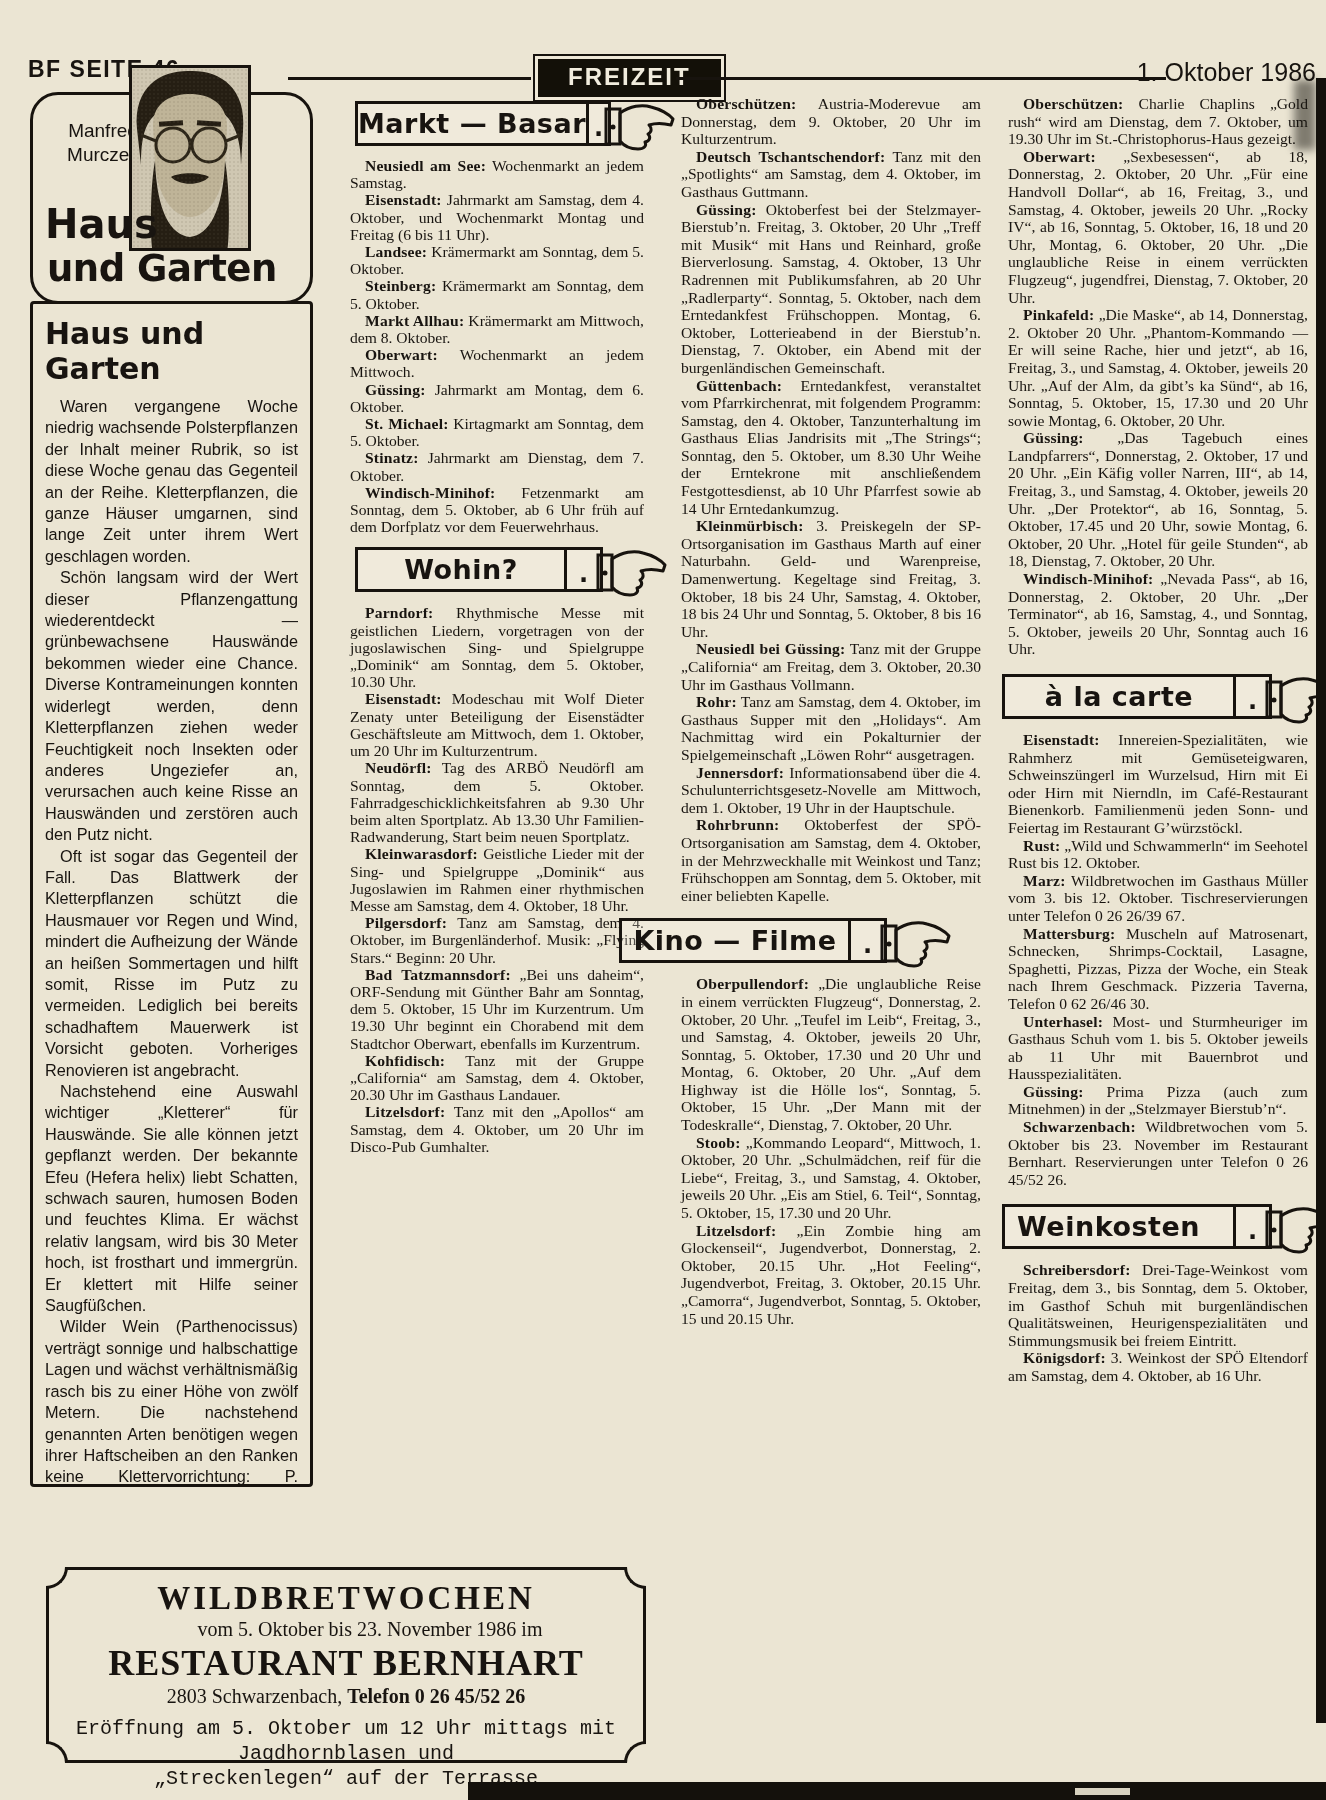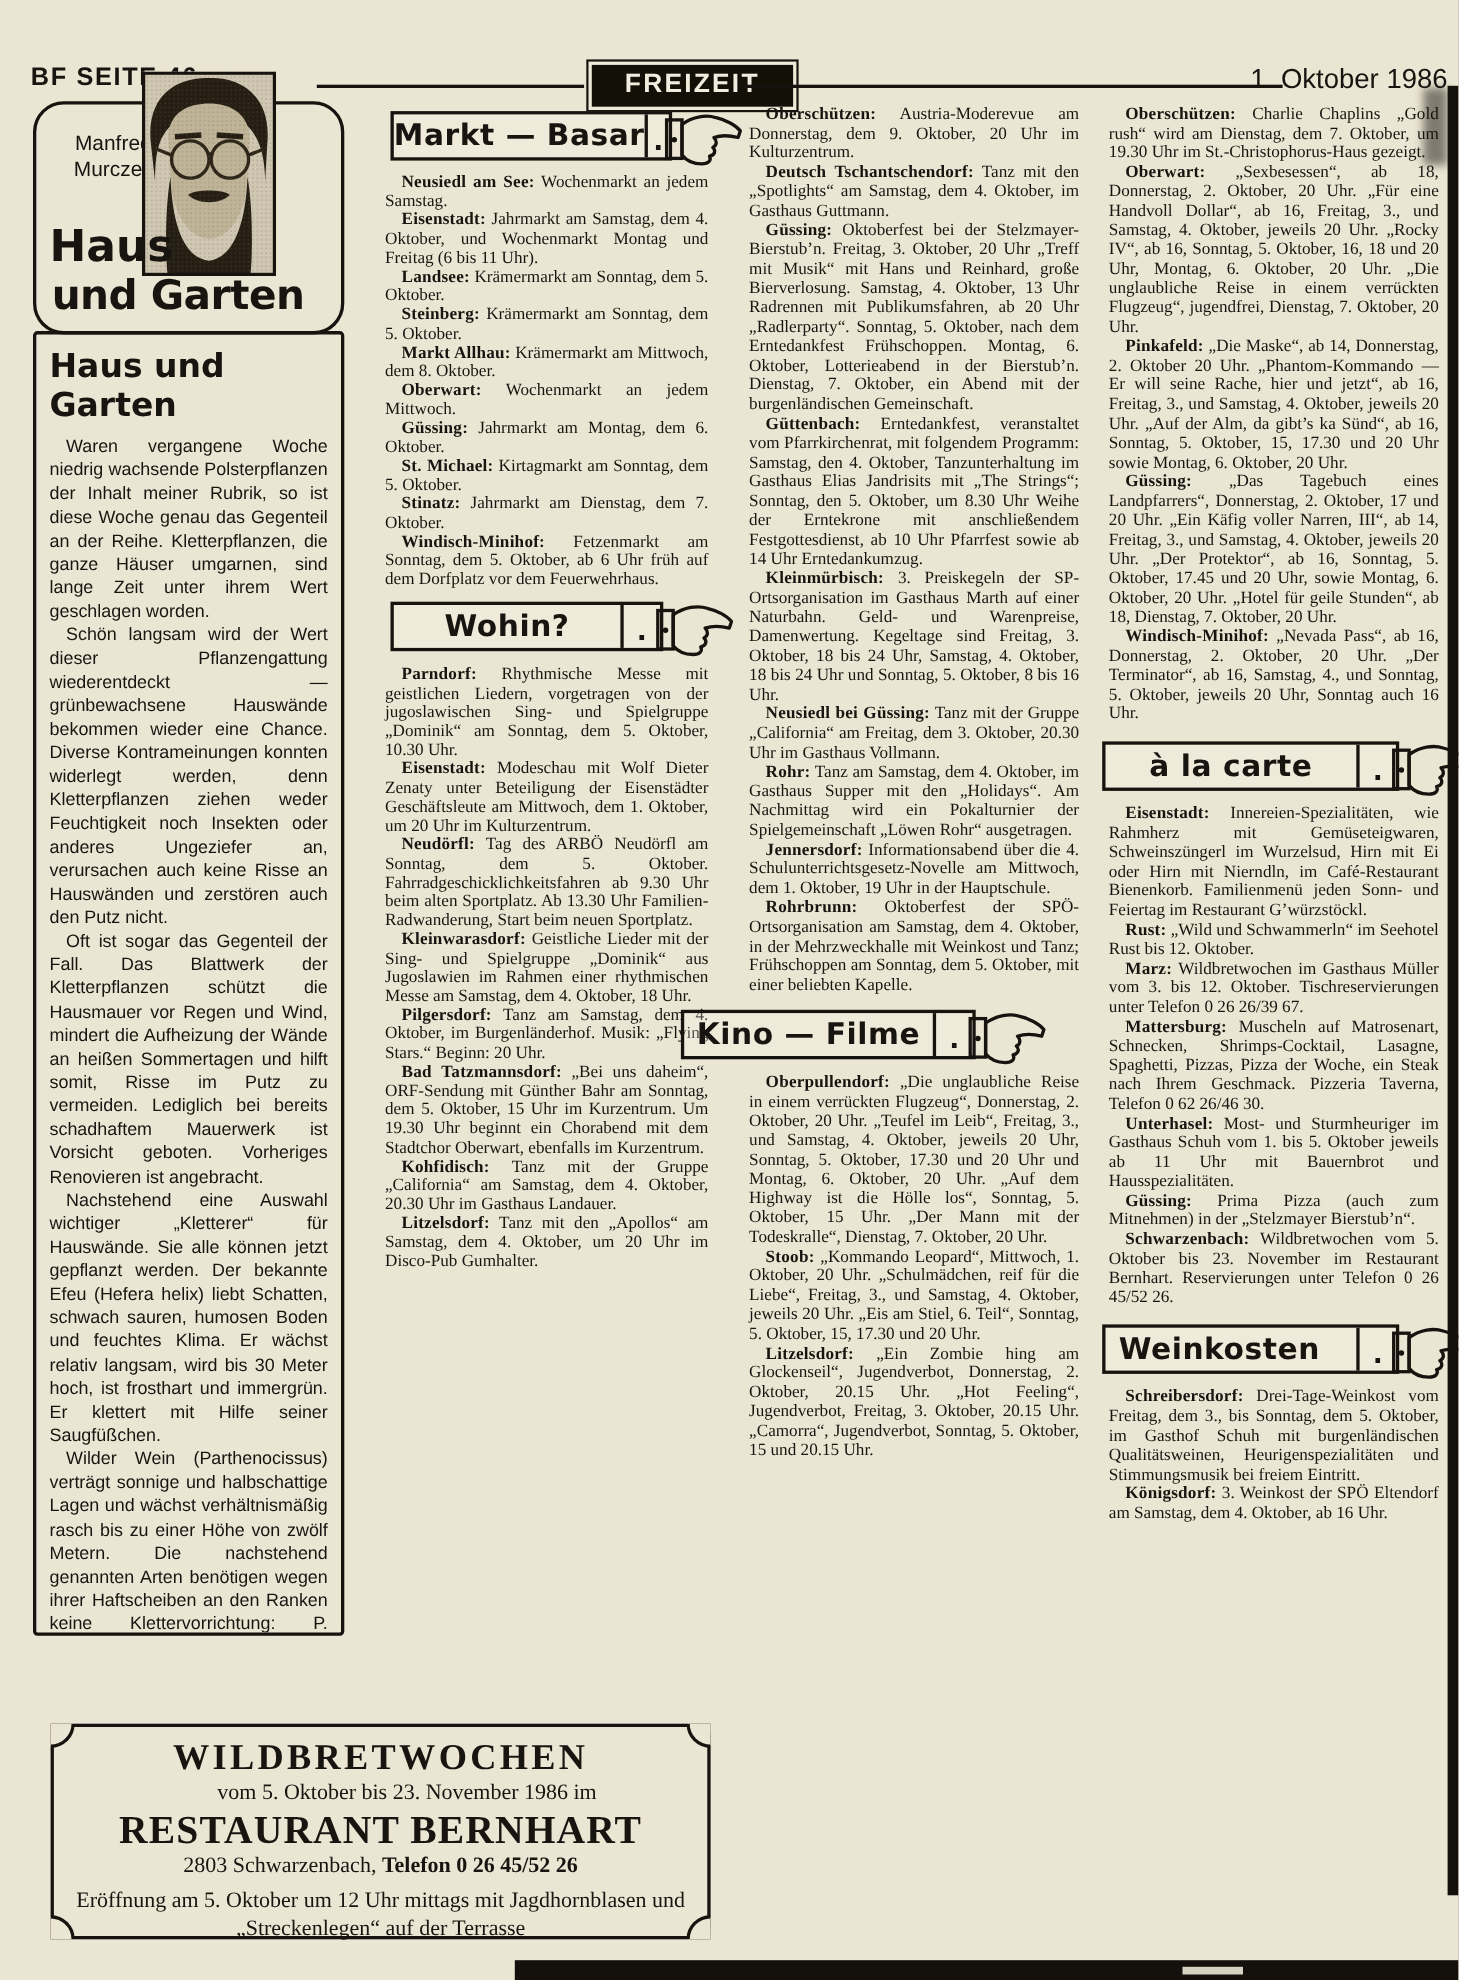--- a/index.html
+++ b/index.html
@@ -54,21 +54,21 @@
       text-align:center;padding-top:10px;}
   .ad .n{position:absolute;width:22px;height:22px;background:#ebe5d3;box-sizing:border-box;}
   .n1{left:-3px;top:-3px;border-right:3px solid #17130e;border-bottom:3px solid #17130e;border-bottom-right-radius:100%;}
   .n2{right:-3px;top:-3px;border-left:3px solid #17130e;border-bottom:3px solid #17130e;border-bottom-left-radius:100%;}
   .n3{left:-3px;bottom:-3px;border-right:3px solid #17130e;border-top:3px solid #17130e;border-top-right-radius:100%;}
   .n4{right:-3px;bottom:-3px;border-left:3px solid #17130e;border-top:3px solid #17130e;border-top-left-radius:100%;}
   .ad-title{font:700 33px "Liberation Serif",serif;letter-spacing:3px;}
   .ad-sub{font-size:20px;margin-top:1px;margin-left:48px;}
   .ad-name{font:700 36px "Liberation Serif",serif;letter-spacing:1px;margin-top:1px;}
   .ad-addr{font-size:20px;margin-top:1px;}
-  .ad-note{font-size:20px;line-height:25px;margin-top:8px;}
+  .ad-note{font-size:20px;line-height:25px;margin-top:8px;font-family:Liberation Mono, monospace;}
   
   .scan-right{position:absolute;left:1316px;top:78px;width:10px;height:1645px;background:#14110c;}
   .scan-smudge{position:absolute;left:1294px;top:80px;width:22px;height:70px;background:rgba(20,17,12,.5);filter:blur(4px);}
   .scan-bottom{position:absolute;left:468px;top:1782px;width:858px;height:18px;background:#14110c;}
   .scan-gap{position:absolute;left:1075px;top:1788px;width:55px;height:7px;background:#d8d2c0;}
 </style>
 </head>
 <body>
 
 <div class="page">

